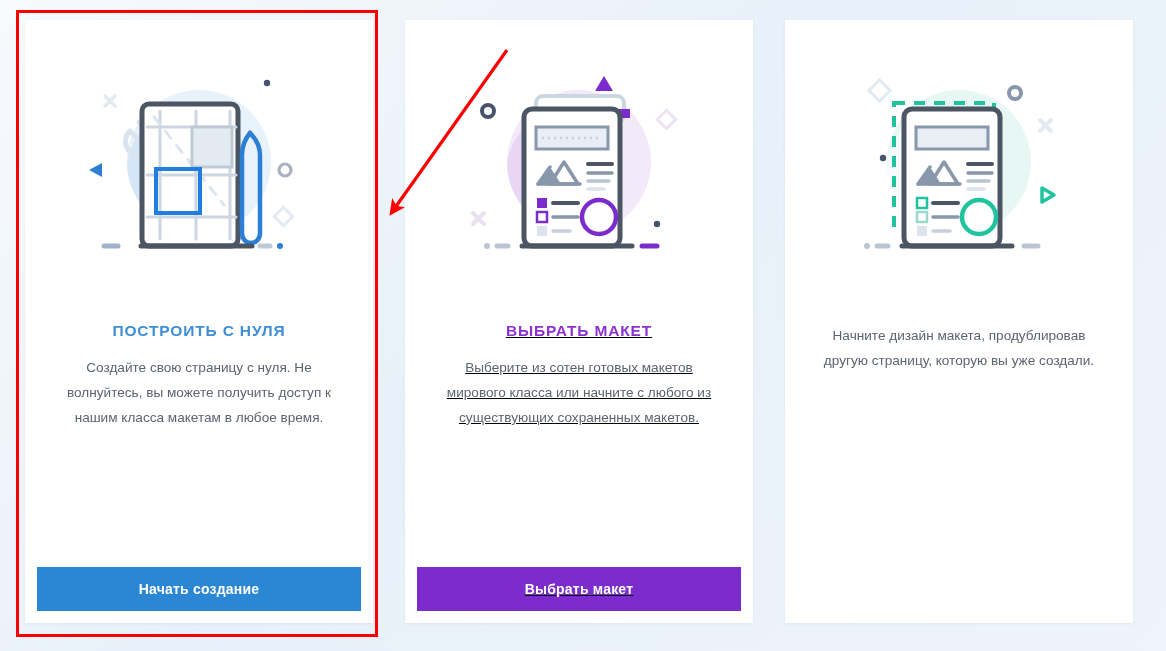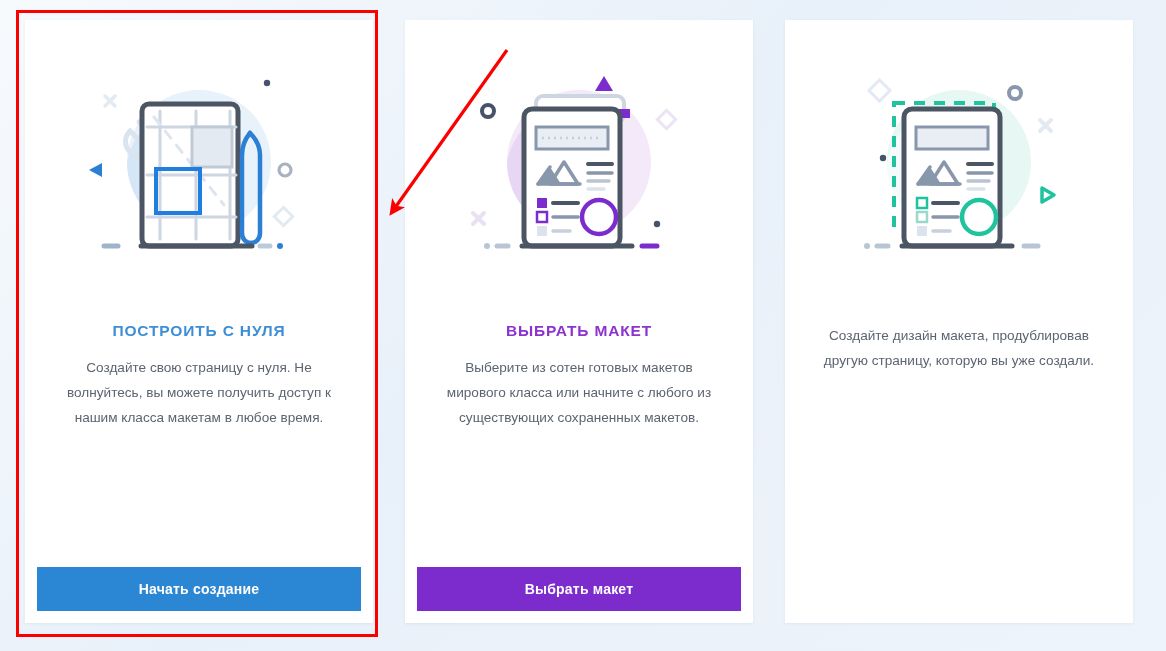--- a/index.html
+++ b/index.html
@@ -24,21 +24,21 @@
     position: absolute;
     top: 20px;
     width: 348px;
     height: 603px;
     background: #ffffff;
     display: flex;
     flex-direction: column;
     box-shadow: 0 1px 3px rgba(60,90,130,0.07);
   }
   .card--1 { left: 25px; }
-  .card--2 { left: 405px; }
+  .card--2 { left: 405px; text-decoration: underline; }
   .card--3 { left: 785px; }
 
   .card-body {
     flex: 1 1 auto;
     display: flex;
     flex-direction: column;
     align-items: center;
     padding: 0 30px;
     overflow: hidden;
   }
@@ -275,21 +275,21 @@
 
           <circle cx="135" cy="152" r="17" fill="none" stroke="#1fc39e" stroke-width="4.5"></circle>
 
           <line x1="58" y1="181" x2="168" y2="181" stroke="#4b5563" stroke-width="5" stroke-linecap="round"></line>
           <line x1="33" y1="181" x2="44" y2="181" stroke="#b9c5d4" stroke-width="5" stroke-linecap="round"></line>
           <circle cx="23" cy="181" r="3" fill="#b9c5d4"></circle>
           <line x1="180" y1="181" x2="194" y2="181" stroke="#b9c5d4" stroke-width="5" stroke-linecap="round"></line>
         </svg>
       </div>
 
-      <div class="card-desc">Создайте дизайн макета, продублировав другую страницу, которую вы уже создали.</div>
+      <div class="card-desc">Начните дизайн макета, продублировав другую страницу, которую вы уже создали.</div>
     </div>
   </div>
 
 </div>
 
 <div class="annotation">
   <div class="sel-box"></div>
   <svg width="1166" height="651" style="position:absolute;left:0;top:0;">
     <defs>
       <marker id="arrowhead" markerWidth="5" markerHeight="5" refX="3.6" refY="2.5" orient="auto" markerUnits="strokeWidth">

